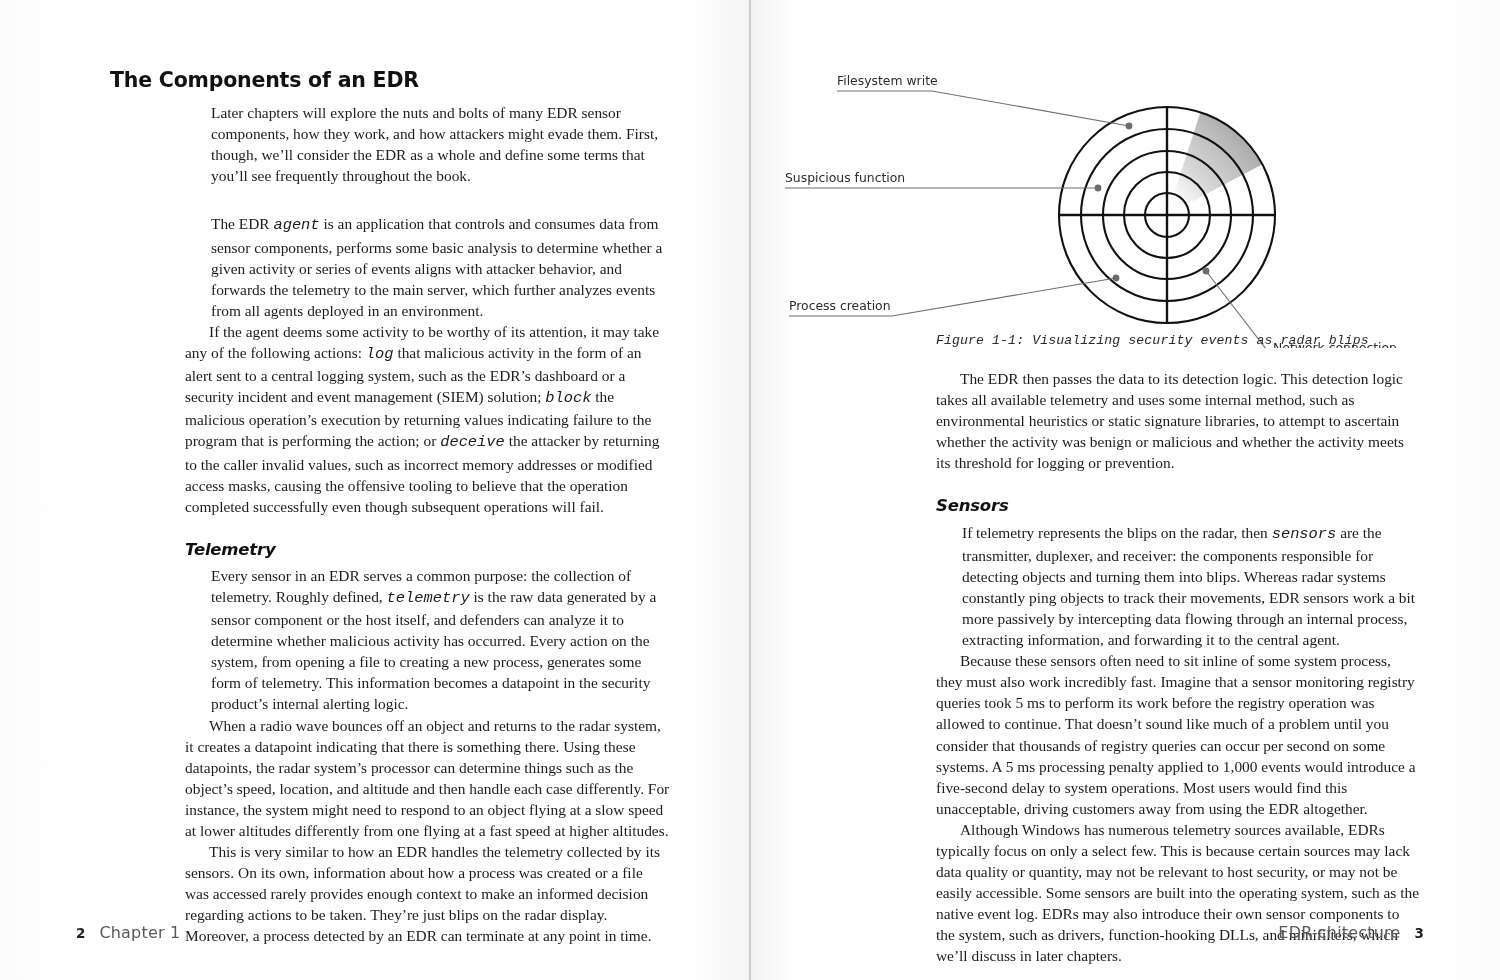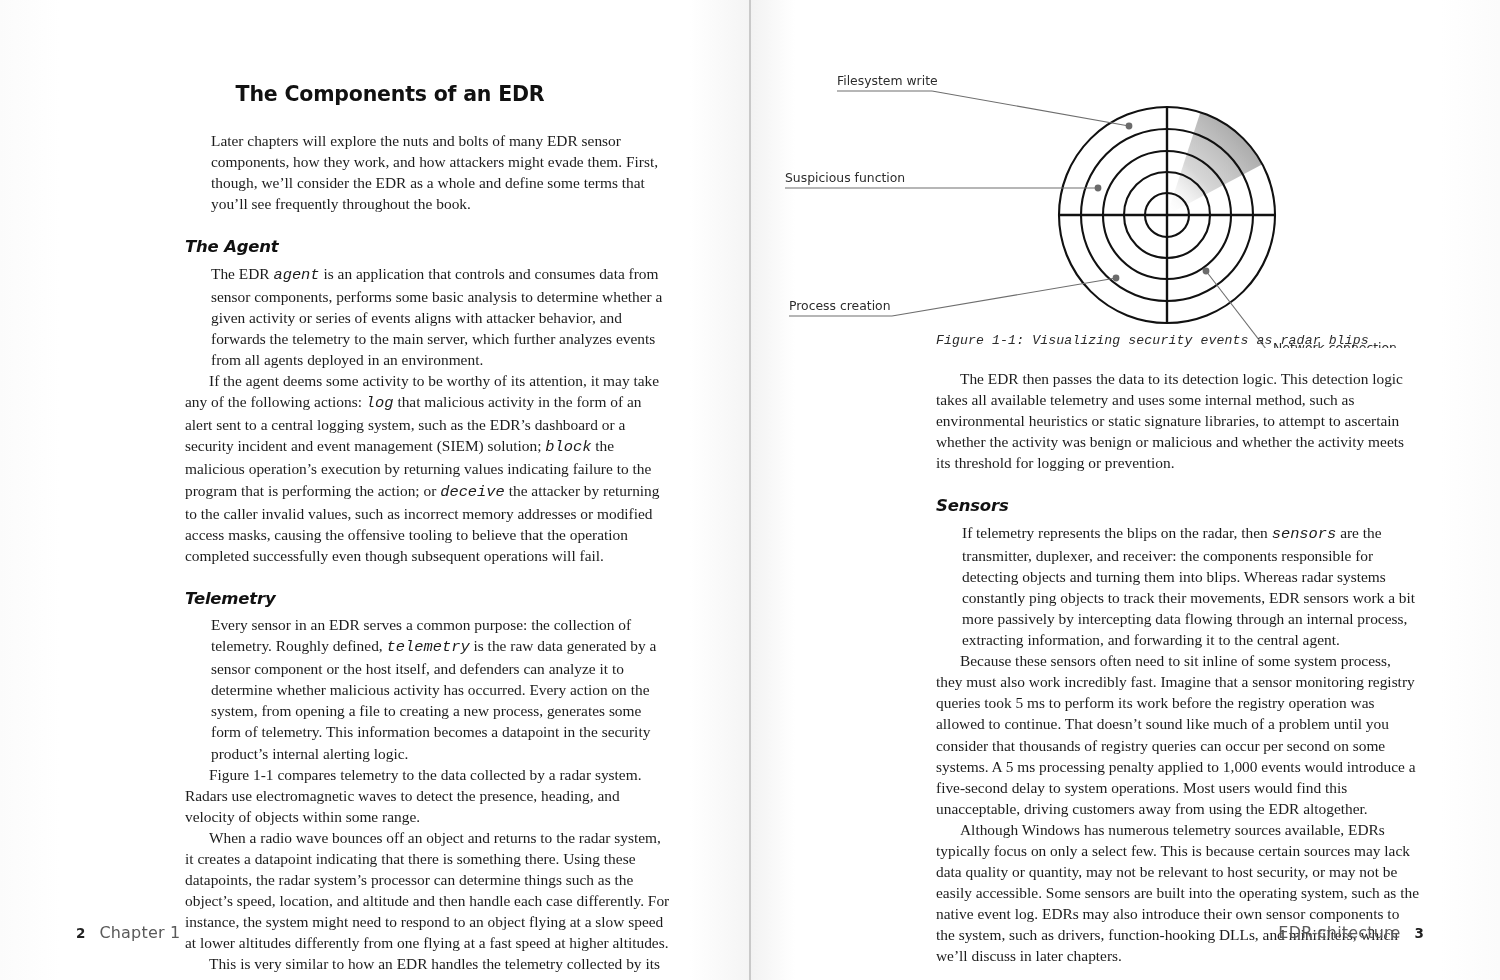--- a/index.html
+++ b/index.html
@@ -44,23 +44,22 @@
     z-index: 5;
   }
 
   
   .h1 {
     font-family: "DejaVu Sans", sans-serif;
     font-weight: bold;
     font-size: 20.5px;
     letter-spacing: -0.2px;
     color: #111;
-    margin: 14px;
-    padding: 0;
-    text-align: center;
+    margin: 0;
+    padding: 0;
   }
   .h2 {
     font-family: "DejaVu Sans", sans-serif;
     font-weight: bold;
     font-style: italic;
     font-size: 16.5px;
     letter-spacing: -0.2px;
     color: #111;
     margin: 0;
     padding: 0;
@@ -149,35 +148,33 @@
 
       <div class="blockgap-sm"></div>
 
       <div style="padding-left:75px;">
         <p class="para noindent">Later chapters will explore the nuts and bolts of many EDR sensor components, how they work, and how attackers might evade them. First, though, we’ll consider the EDR as a whole and define some terms that you’ll see frequently throughout the book.</p>
       </div>
 
       <div class="blockgap-lg"></div>
 
       <div style="padding-left:75px;">
-        <h2 class="h2">The Agent</h2>
         <div class="blockgap-xs"></div>
 
         <p class="para noindent"><span>The EDR </span><em>agent</em><span> is an application that controls and consumes data from sensor components, performs some basic analysis to determine whether a given activity or series of events aligns with attacker behavior, and forwards the telemetry to the main server, which further analyzes events from all agents deployed in an environment.</span></p>
 
         <p class="para"><span>If the agent deems some activity to be worthy of its attention, it may take any of the following actions: </span><em>log</em><span> that malicious activity in the form of an alert sent to a central logging system, such as the EDR’s dashboard or a security incident and event management (SIEM) solution; </span><em>block</em><span> the malicious operation’s execution by returning values indicating failure to the program that is performing the action; or </span><em>deceive</em><span> the attacker by returning to the caller invalid values, such as incorrect memory addresses or modified access masks, causing the offensive tooling to believe that the operation completed successfully even though subsequent operations will fail.</span></p>
 
         <div class="blockgap-lg"></div>
 
         <h2 class="h2">Telemetry</h2>
         <div class="blockgap-xs"></div>
 
         <p class="para noindent"><span>Every sensor in an EDR serves a common purpose: the collection of telemetry. Roughly defined, </span><em>telemetry</em><span> is the raw data generated by a sensor component or the host itself, and defenders can analyze it to determine whether malicious activity has occurred. Every action on the system, from opening a file to creating a new process, generates some form of telemetry. This information becomes a datapoint in the security product’s internal alerting logic.</span></p>
 
-        <p class="para">Figure 1-1 compares telemetry to the data collected by a radar system. Radars use electromagnetic waves to detect the presence, heading, and velocity of objects within some range.</p>
 
         <p class="para">When a radio wave bounces off an object and returns to the radar system, it creates a datapoint indicating that there is something there. Using these datapoints, the radar system’s processor can determine things such as the object’s speed, location, and altitude and then handle each case differently. For instance, the system might need to respond to an object flying at a slow speed at lower altitudes differently from one flying at a fast speed at higher altitudes.</p>
 
         <p class="para">This is very similar to how an EDR handles the telemetry collected by its sensors. On its own, information about how a process was created or a file was accessed rarely provides enough context to make an informed decision regarding actions to be taken. They’re just blips on the radar display. Moreover, a process detected by an EDR can terminate at any point in time.</p>
       </div>
     </div>
 
     <div class="footer" style="left:76px;">
       <span class="folio">2</span>
       <span class="runhead">Chapter 1</span>

